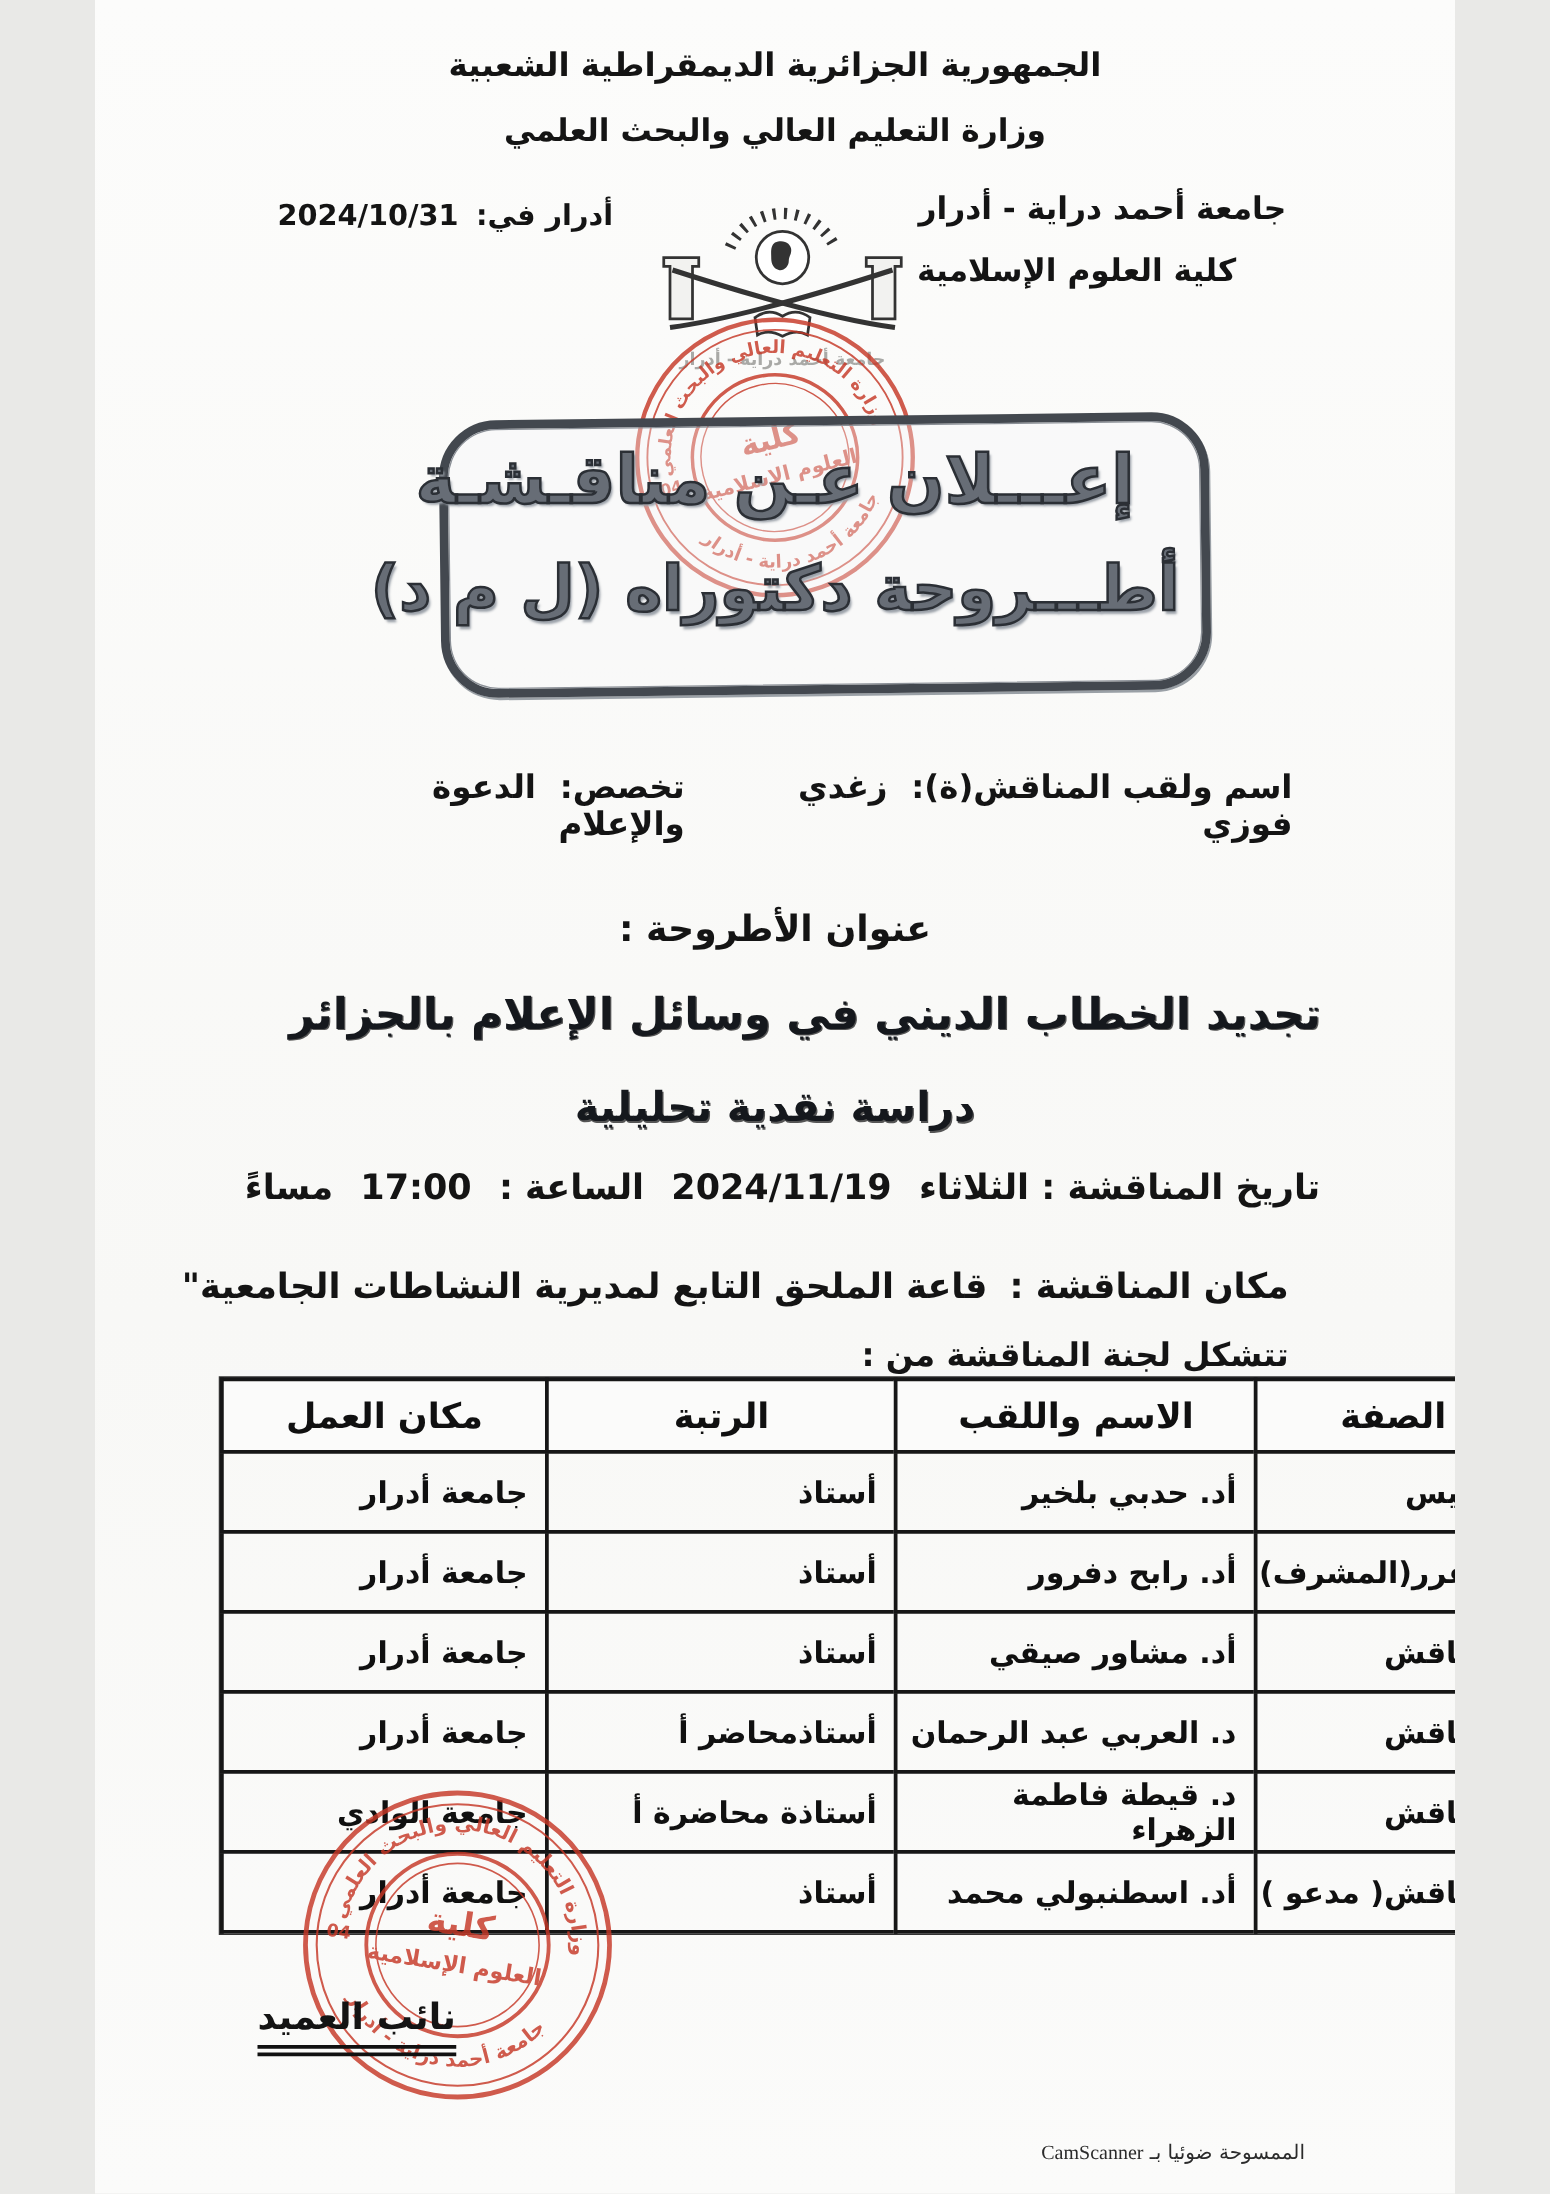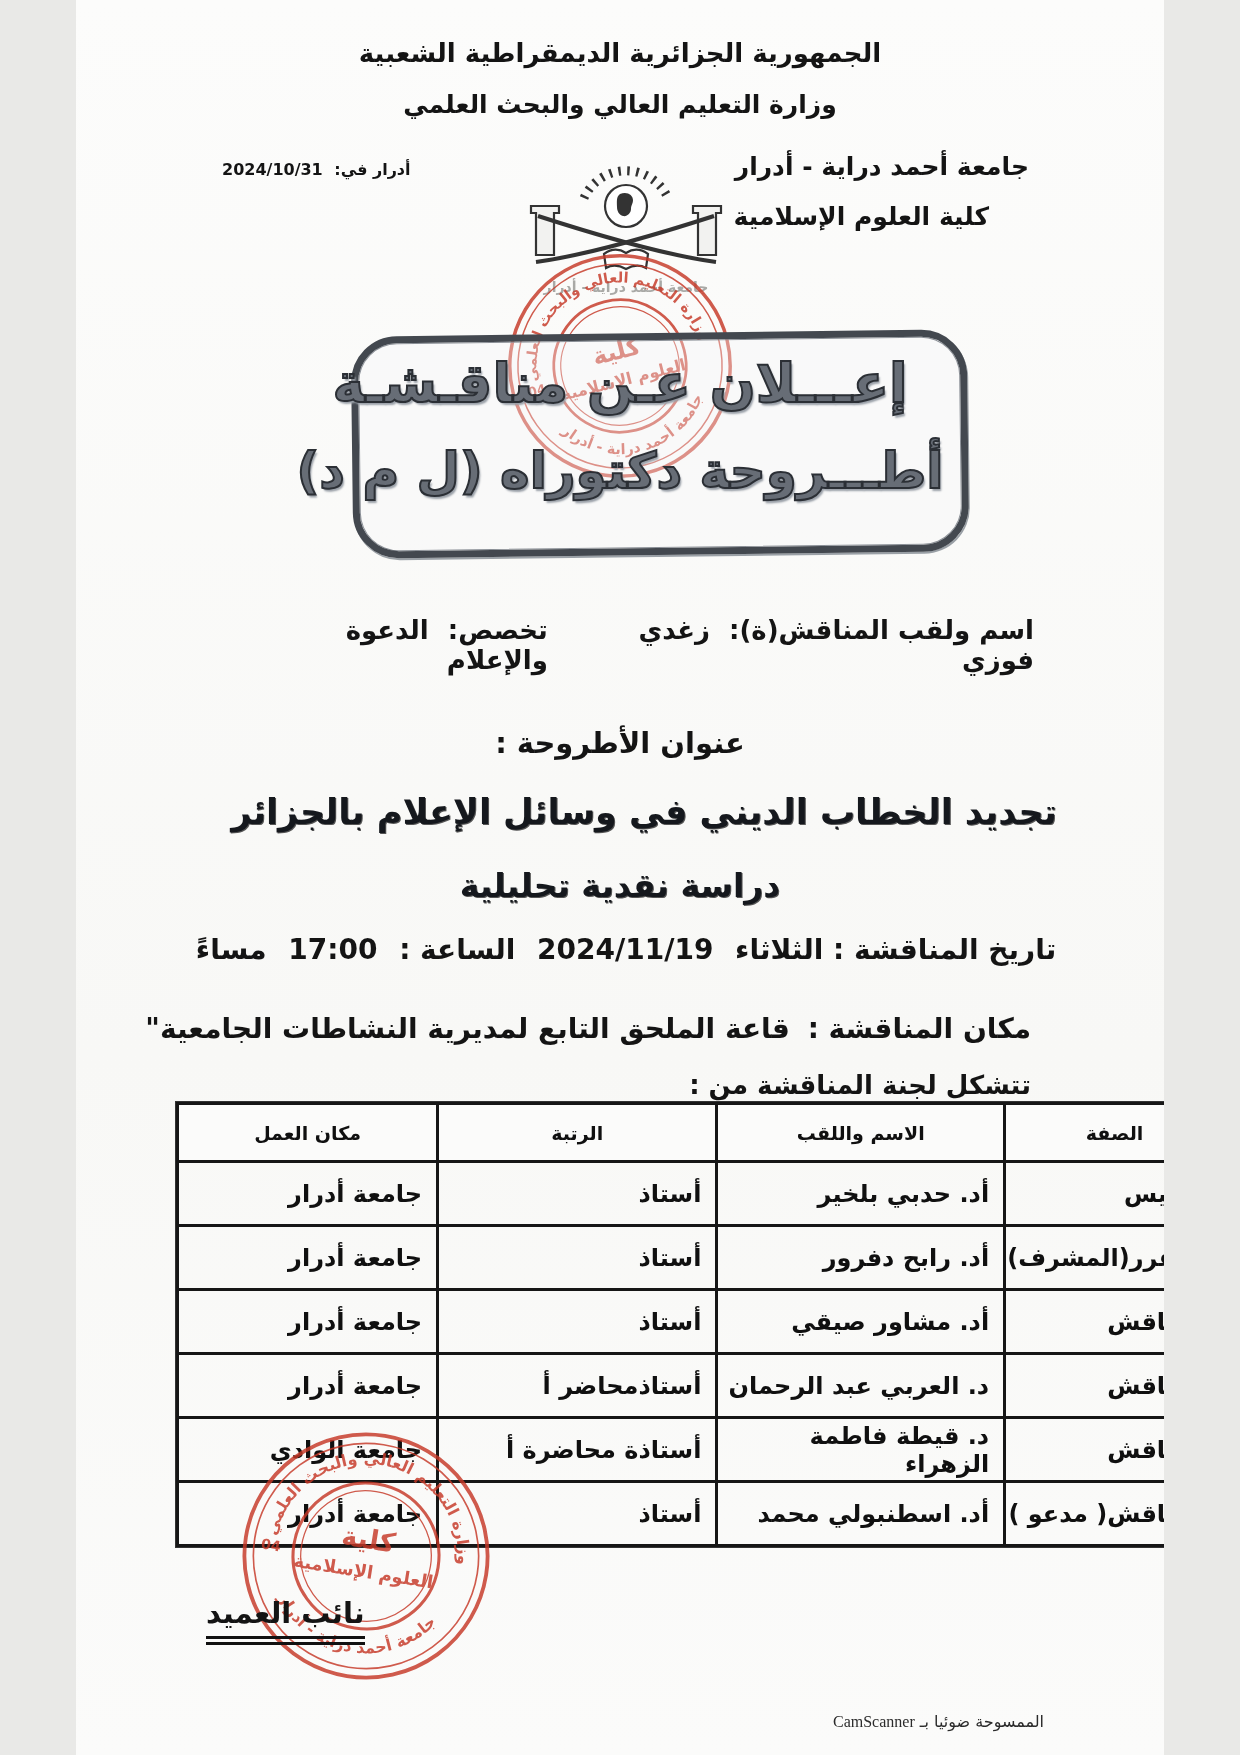--- a/index.html
+++ b/index.html
@@ -12,21 +12,21 @@
     direction:rtl;
   }
   .abs { position:absolute; }
   .b { font-weight:bold; }
   .center { left:0; right:0; text-align:center; }
 
   .hdr-line1 { top:38px; font-size:26px; }
   .hdr-line2 { top:90px; font-size:25px; }
   .univ      { top:152px; right:135px; font-size:25px; }
   .faculty   { top:202px; right:175px; font-size:25px; }
-  .issue     { top:160px; left:140px; font-size:16px; direction:rtl; }
+  .issue     { top:160px; left:140px; font-size:23px; direction:rtl; }
   .issue span { margin-left:6px; }
 
   .logo-wrap { top:156px; left:400px; width:300px; height:150px; }
 
   .stamp { opacity:.82; }
   .stamp-top    { top:250px; left:428px; width:232px; height:232px; transform:rotate(-14deg); }
   .stamp-bottom { top:1428px; left:162px; width:256px; height:256px; transform:rotate(9deg); }
 
   .announce-box {
     top:333px; left:276px; width:616px; height:222px;
@@ -59,21 +59,21 @@
     top:1070px; right:133px; font-size:26px;
     text-decoration:underline; text-decoration-thickness:2.5px; text-underline-offset:9px;
   }
 
   table.committee {
     position:absolute; top:1102px; left:100px; width:1050px;
     border-collapse:collapse; direction:rtl;
     font-size:24px; font-weight:bold; color:#101010;
   }
   table.committee th, table.committee td { border:3px solid #161616; }
-  table.committee th { height:58px; text-align:center; font-size:19px; background:#fbfbfa; }
+  table.committee th { height:58px; text-align:center; font-size:28px; background:#fbfbfa; }
   table.committee td { height:64px; text-align:right; padding-right:14px; background:transparent; }
   table.committee { box-shadow:0 0 0 1px #333; }
 
   .vice-dean { top:1596px; left:130px; font-size:29px; font-weight:bold; padding-bottom:3px; border-bottom:3px solid #111; }
   .vice-dean-inner { display:block; padding-bottom:6px; border-bottom:3px solid #111; }
 
   .footer { top:1712px; right:120px; font-size:16px; color:#2b2b2b; direction:rtl; }
   .footer .lat { font-family:Liberation Serif, serif; }
 </style>
 </head>

